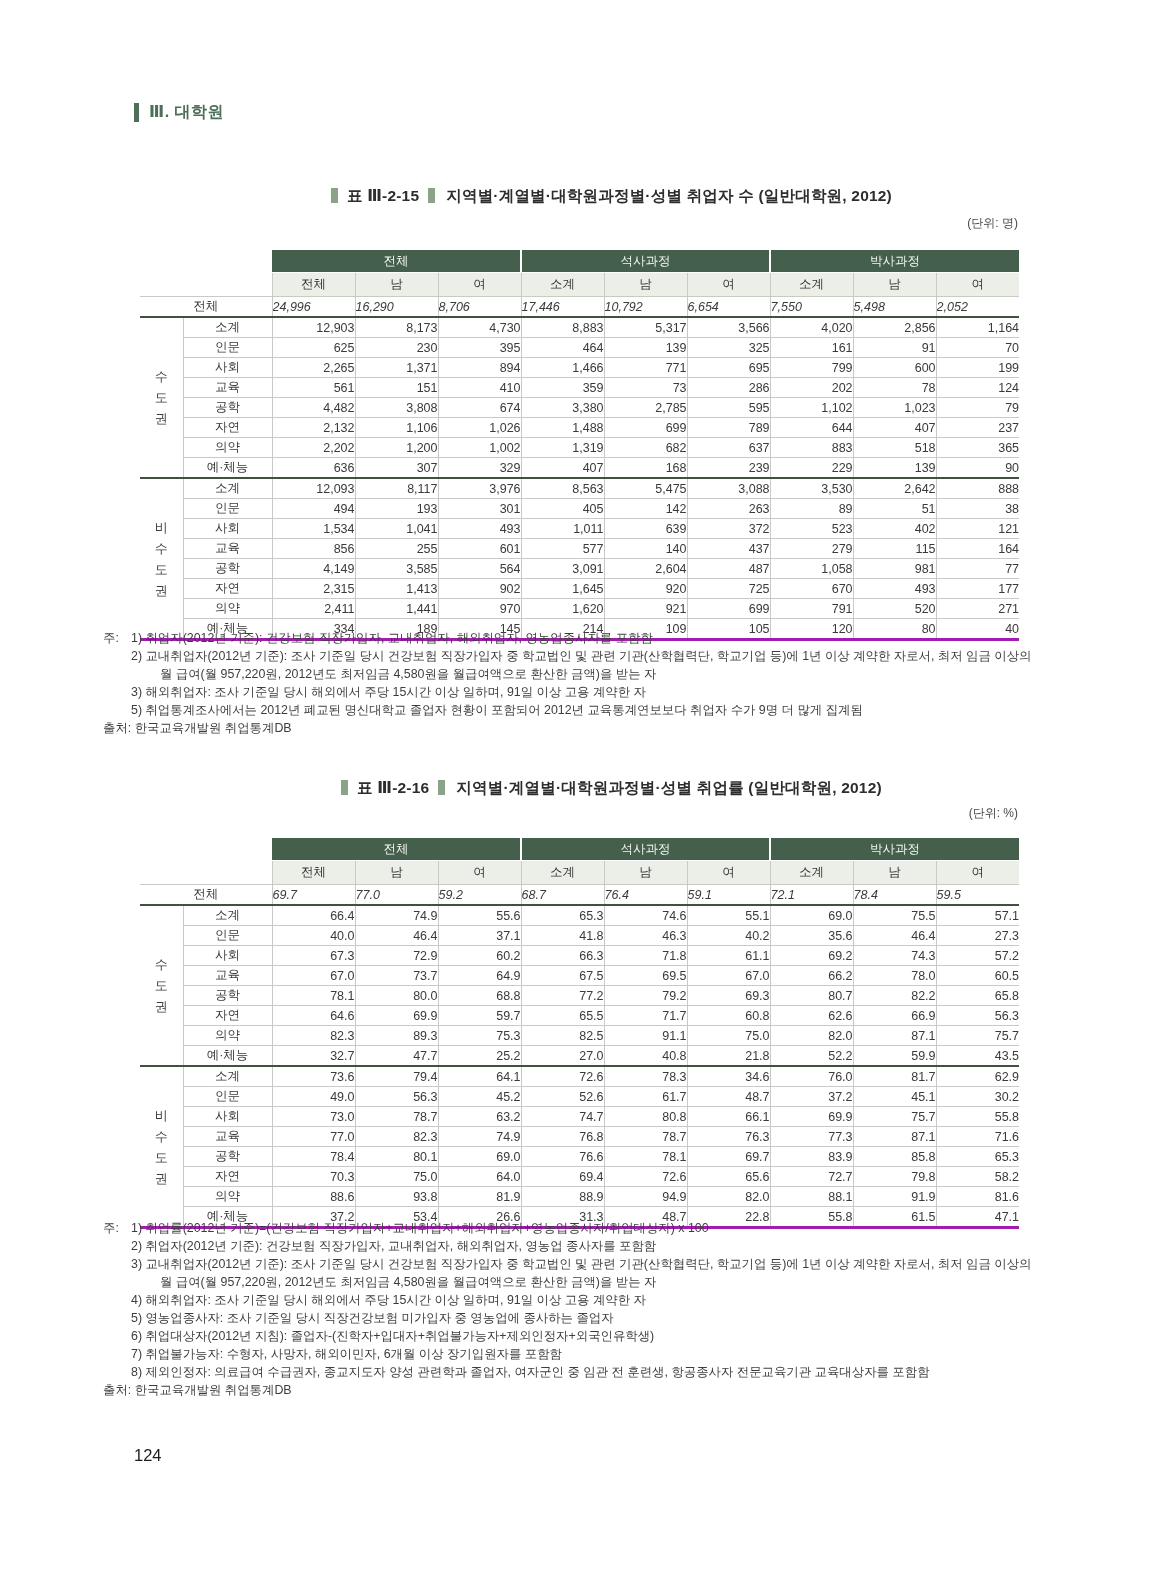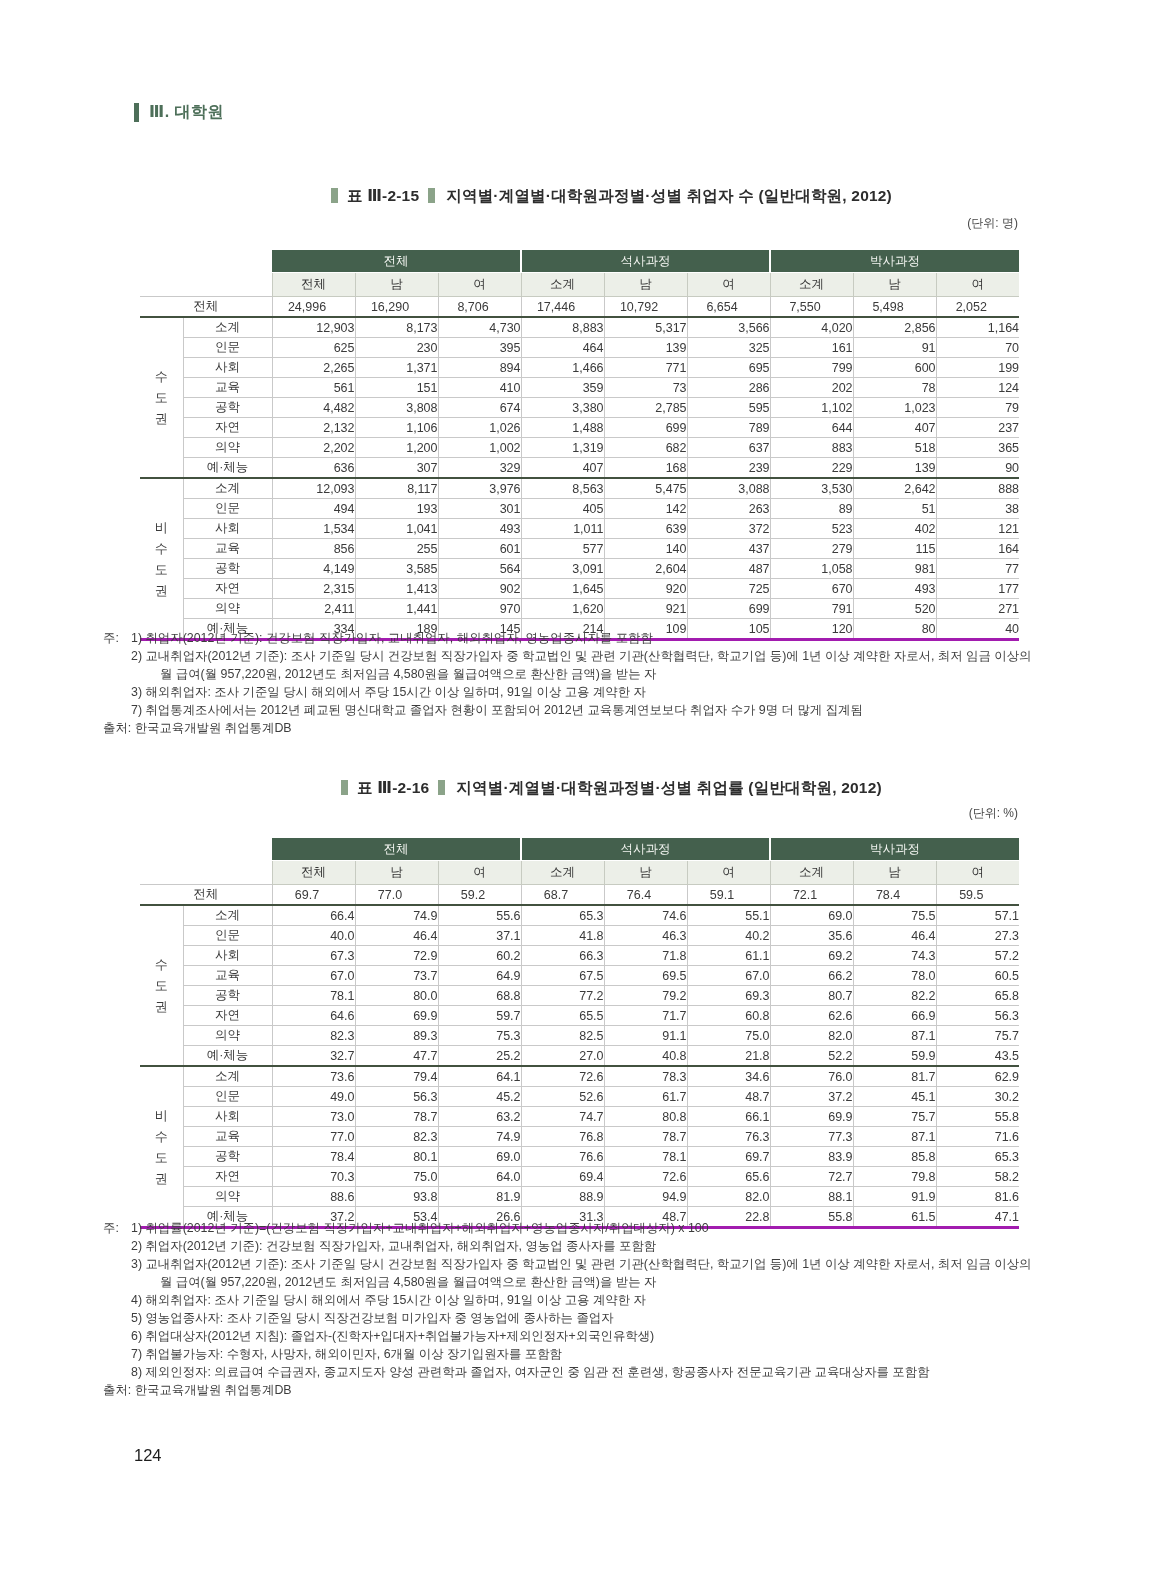--- a/index.html
+++ b/index.html
@@ -24,21 +24,21 @@
   .tbl-wrap { position:absolute; left:140px; width:880px; }
   table.stat { border-collapse:collapse; table-layout:fixed; width:879px; font-size:12.5px; color:#3a3a3a; border-bottom:3px solid #a21caf; }
   table.stat th, table.stat td { padding:0; font-weight:normal; overflow:hidden; white-space:nowrap; }
   th.corner { background:#ffffff; border:none; }
   th.group { background:#44604d; color:#f3f5f1; height:22px; text-align:center; border-left:2px solid #ffffff; border-bottom:1px solid #ffffff; }
   th.group.first { border-left:none; }
   th.sub { background:#ecefe8; height:23px; text-align:center; border:1px solid #c7cbc1; border-top:none; color:#353535; }
   th.sub.no-right { border-right:none; }
   tr.total td { background:#d3d7c9; border-top:2px solid #42513f; border-bottom:2px solid #42513f; height:22px; }
   tr.total td.total-label { text-align:center; }
-  tr.total td.val { text-align:center; padding-right:13px; }
+  tr.total td.val { text-align:left; padding-right:13px;font-style:italic; }
   tbody.body td { height:19px; border:1px solid #c9c9c9; background:#fff; }
   td.region { background:#edf0e9; text-align:center; font-size:13px; color:#3a3a3a; }
   td.region .rc { line-height:21px; }
   td.cat { background:#edf0e9; text-align:center; }
   td.val { text-align:right; padding-right:13px; }
   tr.sec-start td { border-top:2px solid #42513f; }
   td.no-left { border-left:none !important; }
   td.no-right, th.no-right { border-right:none !important; }
 
   
@@ -316,21 +316,21 @@
           </tr>
         </tbody>
       </table>
     </div>
 
   <div class="notes" style="top:629px;" id="notes1-host">
       <span class="note-label">주:</span>
       <div class="note">1) 취업자(2012년 기준): 건강보험 직장가입자, 교내취업자, 해외취업자, 영농업종사자를 포함함</div>
       <div class="note">2) 교내취업자(2012년 기준): 조사 기준일 당시 건강보험 직장가입자 중 학교법인 및 관련 기관(산학협력단, 학교기업 등)에 1년 이상 계약한 자로서, 최저 임금 이상의 월 급여(월 957,220원, 2012년도 최저임금 4,580원을 월급여액으로 환산한 금액)을 받는 자</div>
       <div class="note">3) 해외취업자: 조사 기준일 당시 해외에서 주당 15시간 이상 일하며, 91일 이상 고용 계약한 자</div>
-      <div class="note">7) 취업통계조사에서는 2012년 폐교된 명신대학교 졸업자 현황이 포함되어 2012년 교육통계연보보다 취업자 수가 9명 더 많게 집계됨</div>
+      <div class="note">5) 취업통계조사에서는 2012년 폐교된 명신대학교 졸업자 현황이 포함되어 2012년 교육통계연보보다 취업자 수가 9명 더 많게 집계됨</div>
       <div class="src">출처: 한국교육개발원 취업통계DB</div>
     </div>
 
   <div class="tbl-title" style="top:778px;">
     <span class="tm l"></span><span>표 Ⅲ-2-16</span><span class="tm r"></span><span>지역별·계열별·대학원과정별·성별 취업률 (일반대학원, 2012)</span>
   </div>
   <div class="unit" style="top:805px;">(단위: %)</div>
 
   <div class="tbl-wrap" style="top:838px;" id="table2-host">
       <table class="stat">

